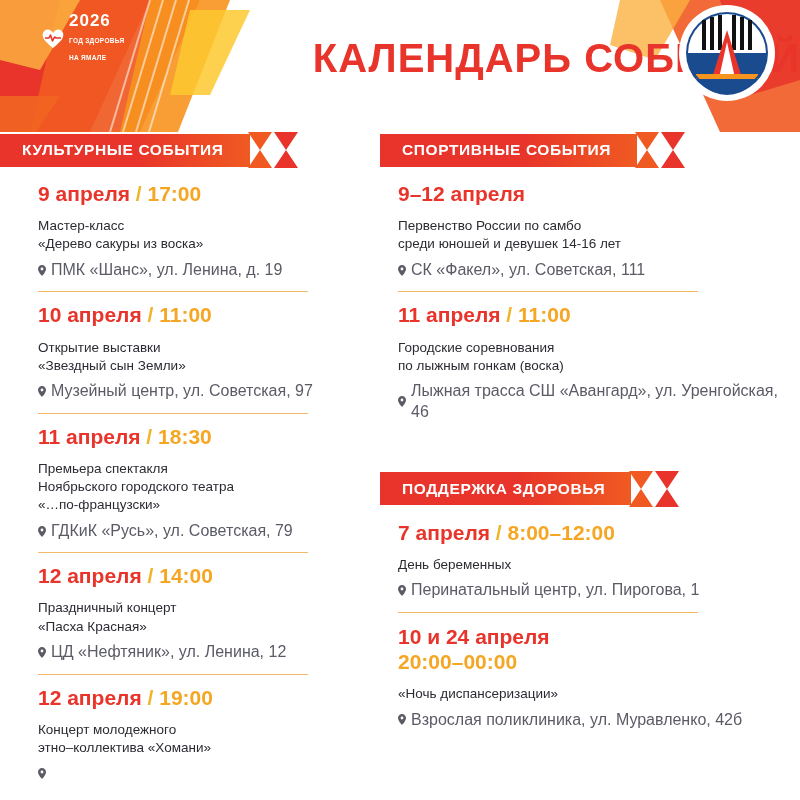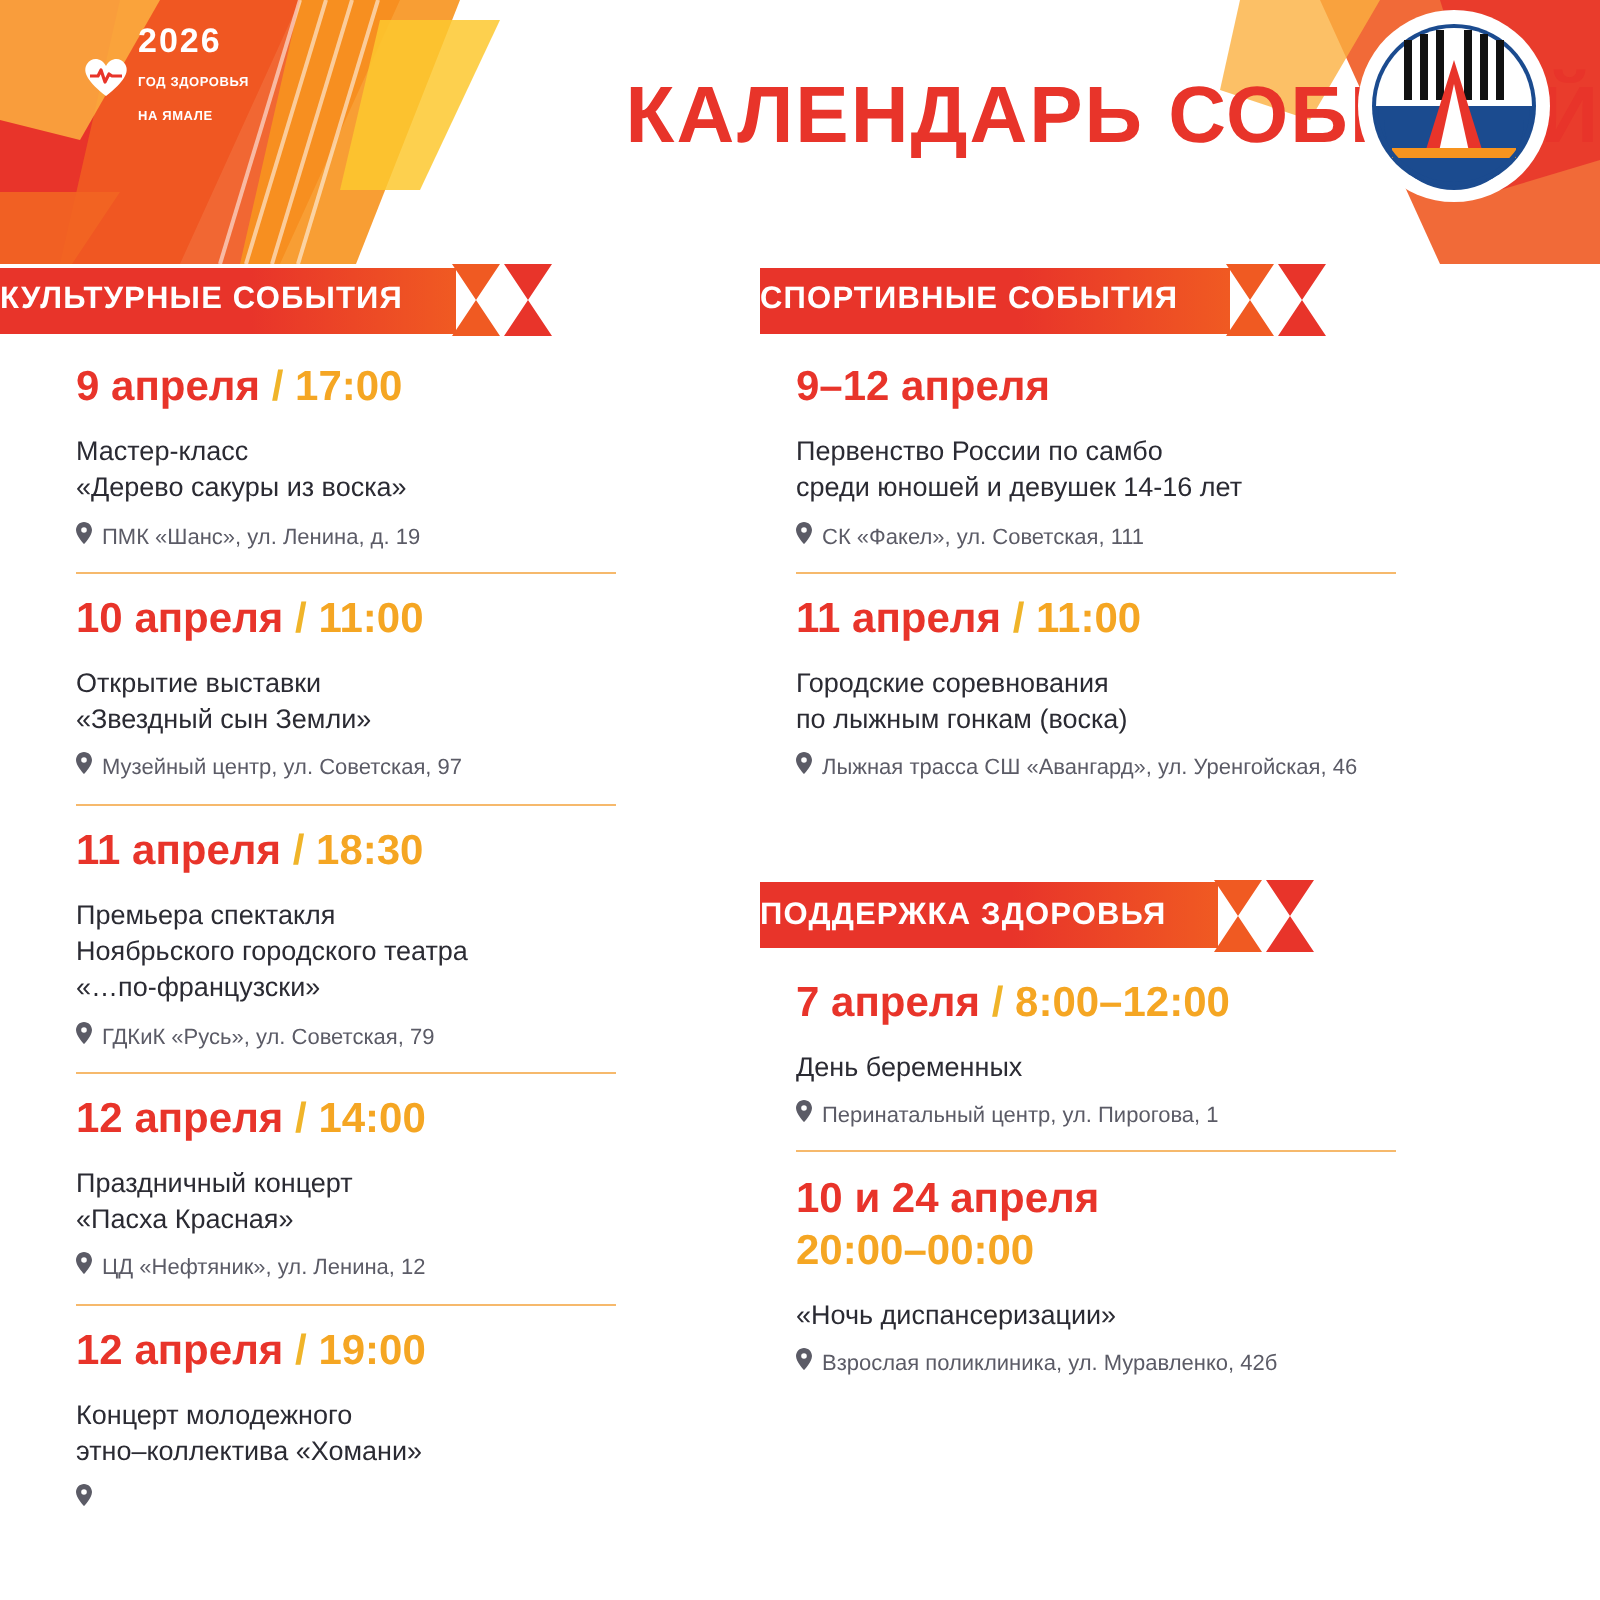--- a/index.html
+++ b/index.html
@@ -83,20 +83,21 @@
     position: relative;
     height: 36px;
     display: flex;
     align-items: center;
     margin-bottom: 14px;
   }
   .bar {
     height: 33px;
     display: flex;
     align-items: center;
+    padding-left: 22px;
     padding-right: 26px;
     color: #ffffff;
     font-size: 15.5px;
     font-weight: bold;
     letter-spacing: .6px;
     background: linear-gradient(90deg, #e8342a 0%, #e8342a 55%, #f05a22 100%);
     position: relative;
   }
   .chev {
     position: relative;
@@ -126,24 +127,24 @@
   .ev-date .sep { color: #f0b429; font-weight: bold; }
   .ev-date .t { color: #f5a623; }
   .ev-title {
     font-size: 13.5px;
     color: #2b2b33;
     line-height: 1.35;
     margin-bottom: 6px;
     margin-top: 11px;
   }
   .ev-place {
-    font-size: 11px;
+    font-size: 16px;
     color: #5b5b66;
     display: flex;
-    align-items: flex-end;
+    align-items: center;
     gap: 5px;
     line-height: 1.3;
   }
   .pin { flex: none; margin-top: 1px; }
 
   .col-right .events { padding-left: 18px; }
   .col-right .event.divider:after { width: 300px; }
 
   .spacer-24 { height: 26px; }
 </style>

